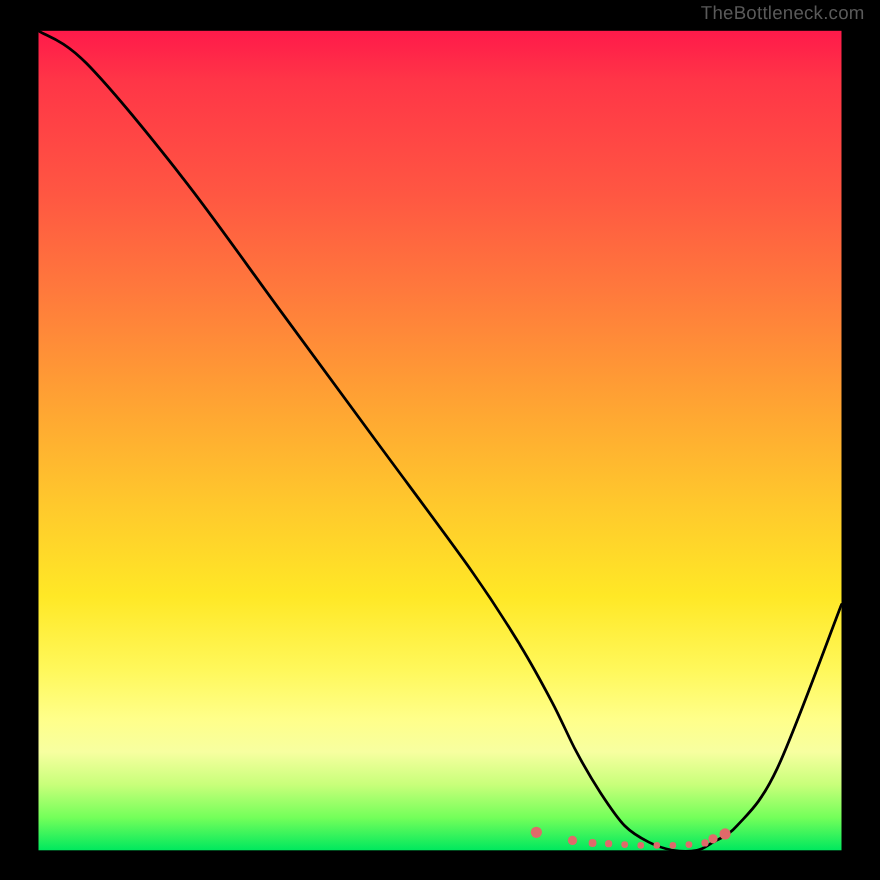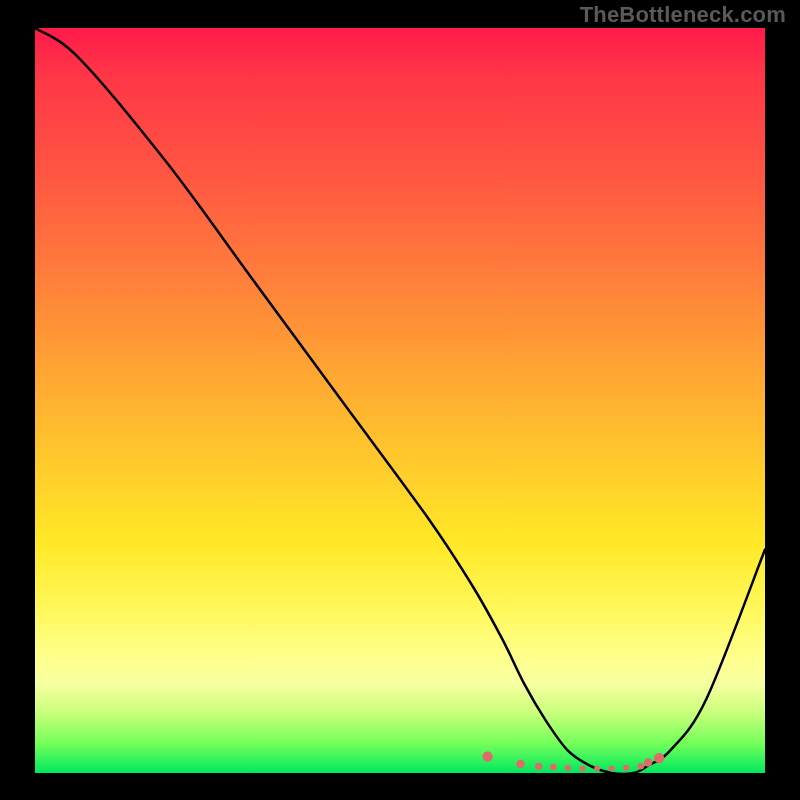--- a/index.html
+++ b/index.html
@@ -15,22 +15,22 @@
     position: relative;
     width: 800px;
     height: 800px;
     background: #000;
   }
   .attribution {
     position: absolute;
     top: 2px;
     right: 14px;
     color: #5a5a5a;
-    font-size: 22px;
-    font-weight: 700;
+    font-size: 17px;
+    font-weight: 400;
     letter-spacing: 0.2px;
   }
   .plot-area {
     position: absolute;
     left: 35px;
     top: 28px;
     width: 730px;
     height: 745px;
     
     background: linear-gradient(to bottom,

